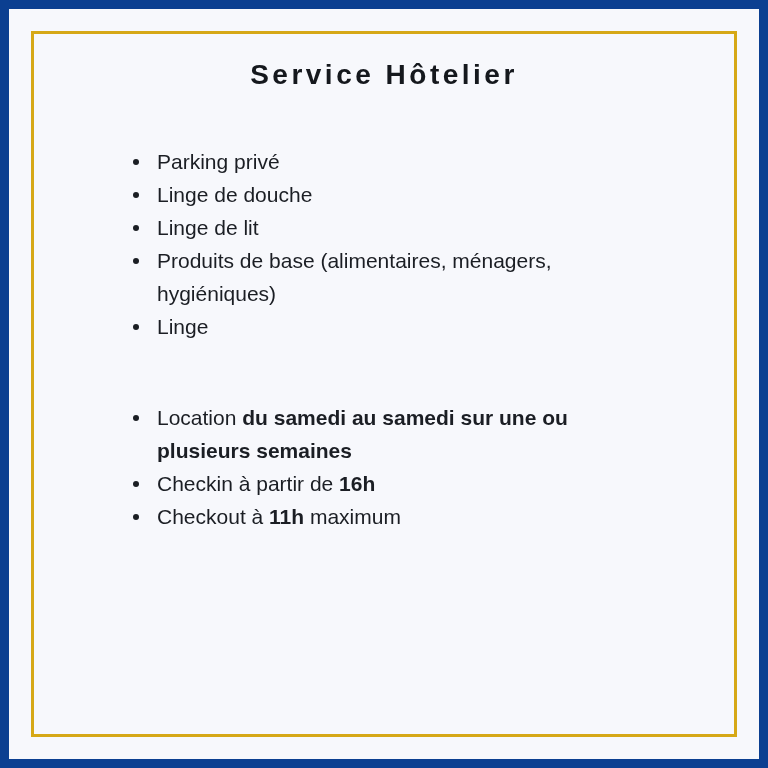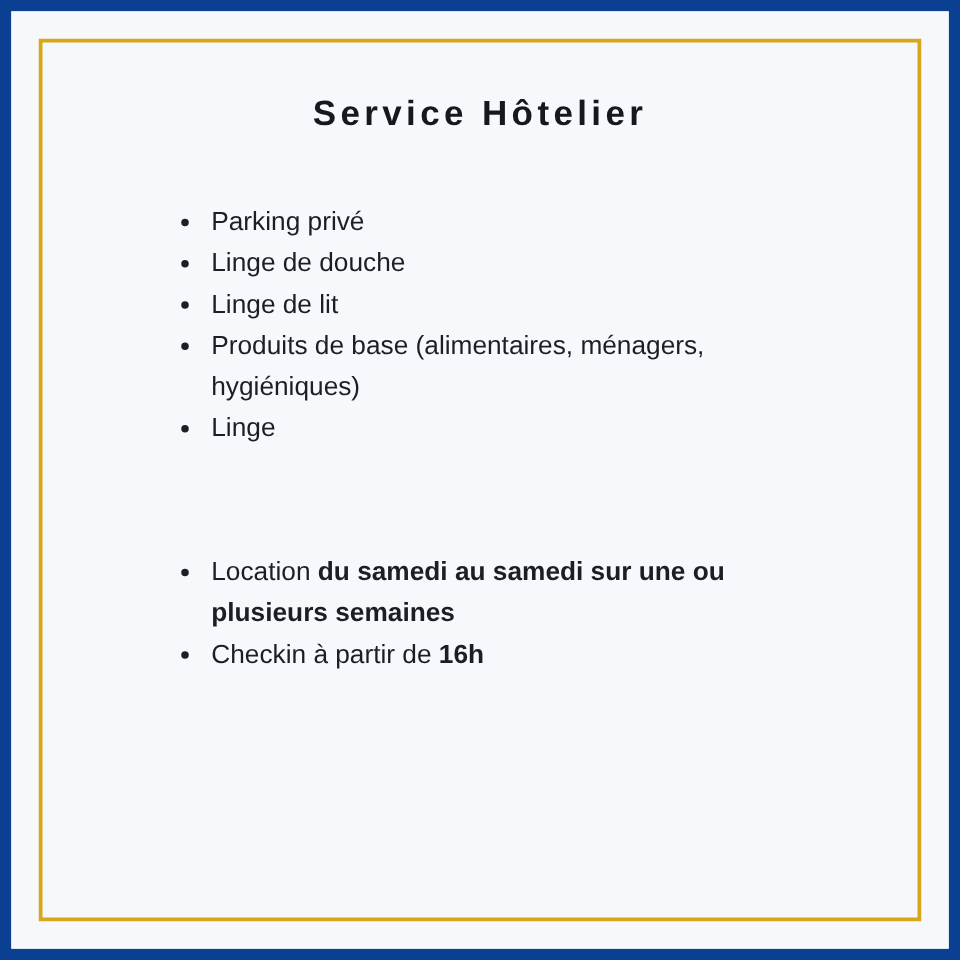--- a/index.html
+++ b/index.html
@@ -41,33 +41,33 @@
     border: 3px solid #d6a817;
     box-sizing: border-box;
   }
   .content {
     position: absolute;
     left: 22px;
     top: 22px;
     right: 22px;
     bottom: 22px;
     box-sizing: border-box;
-    padding: 44px 40px 40px 40px;
+    padding: 28px 40px 40px 40px;
   }
   .title {
     text-align: center;
     font-size: 28px;
     font-weight: bold;
     letter-spacing: 3.5px;
     color: #15181d;
     margin: 0 0 54px 0;
     font-family: "Liberation Sans", sans-serif;
   }
   ul.bullets {
-    margin: 12px;
+    margin: 0;
     padding: 0 0 0 60px;
     list-style: none;
   }
   ul.bullets li {
     position: relative;
     font-size: 21px;
     line-height: 33px;
     color: #1b1e24;
     margin: 0 0 0 0;
     padding-left: 26px;
@@ -110,16 +110,19 @@
 
     <div class="group-gap"></div>
 
     <ul class="bullets">
       <li>
         <span>Location </span><b>du samedi au samedi sur une ou plusieurs semaines</b><span></span>
       </li>
       <li>
         <span>Checkin à partir de </span><b>16h</b><span></span>
       </li>
+      <li>
+        <span>Checkout à </span><b>11h</b><span> maximum</span>
+      </li>
     </ul>
 
   </div>
 </div>
 
 </body></html>

